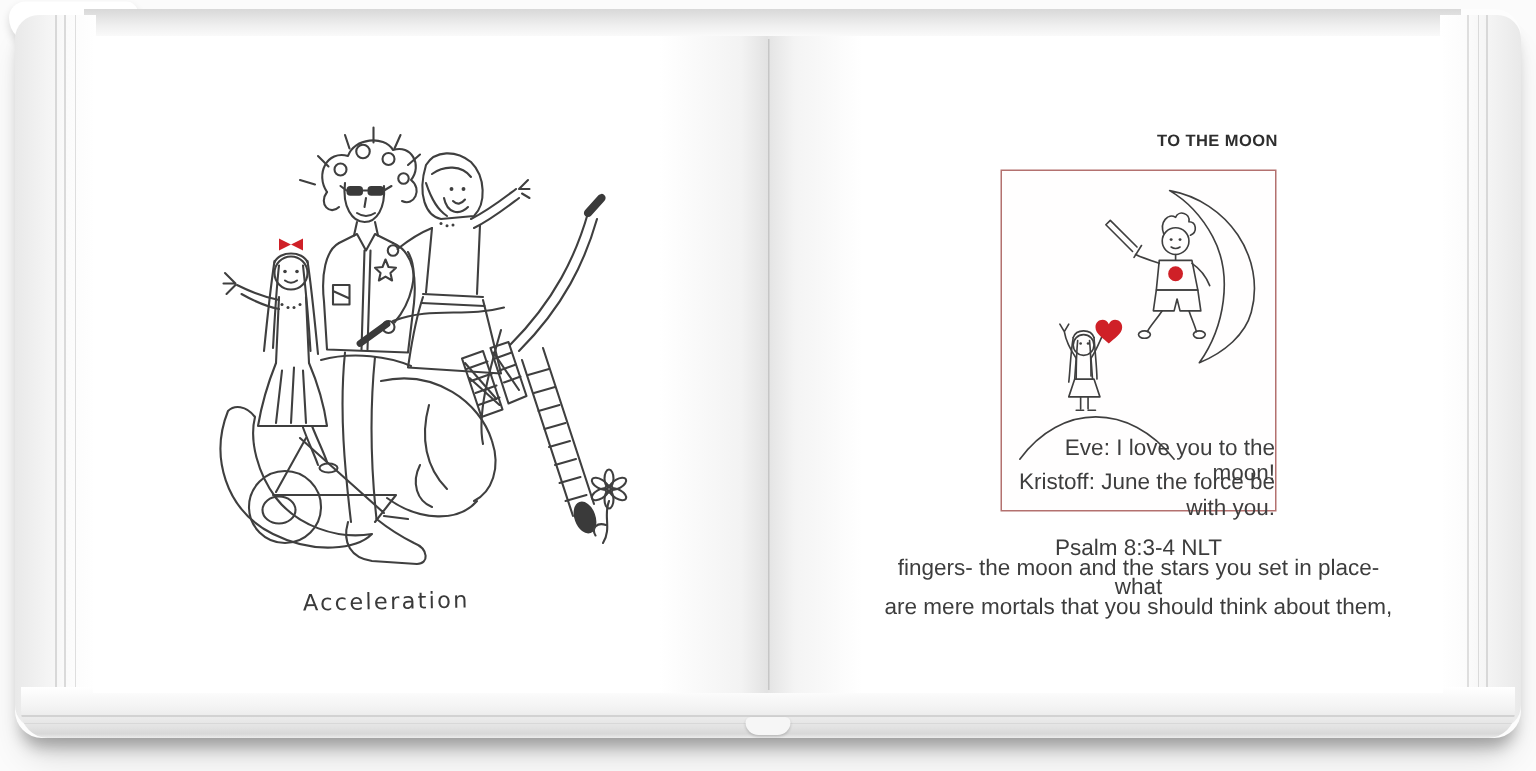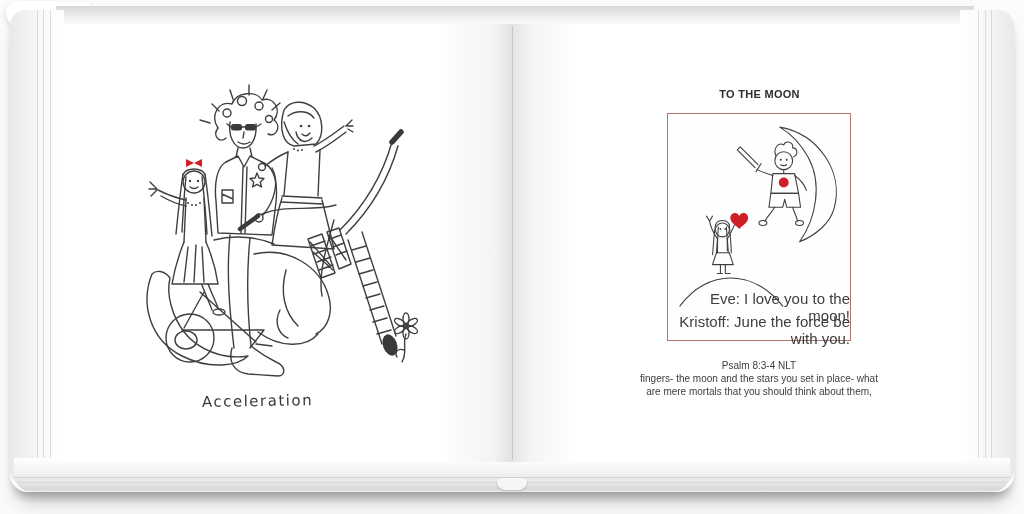--- a/index.html
+++ b/index.html
@@ -55,31 +55,31 @@
     background:linear-gradient(#ededed, rgba(255,255,255,0)); pointer-events:none; }
   .gutter-line { position:absolute; left:50%; top:2px; bottom:2px; width:1px; background:#c6c6c6; }
 
   
   .abs { position:absolute; }
   .caption-acceleration {
     left:175px; top:392px; width:165px; text-align:center;
     font-family:"DejaVu Sans", sans-serif; font-size:15px; letter-spacing:1.5px;
     color:#3a3a3a; transform:rotate(-1deg);
   }
-  .moon-title { left:667px; top:88px; width:185px; text-align:center;
+  .moon-title { left:667px; top:88px; width:185px; text-align:right;
     font-size:11px; font-weight:bold; letter-spacing:0.3px; color:#2e2e2e; }
   .red-panel { left:667px; top:113px; width:184px; height:228px;
     border:1.5px solid #b3716f; background:#fffefe; }
   .panel-svg { position:absolute; left:0; top:0; width:100%; height:100%; }
   .panel-caption { position:absolute; left:0; width:100%; text-align:right;
     font-size:15px; color:#3e3e3e; }
   .panel-caption.c1 { top:176px; }
   .panel-caption.c2 { top:199px; }
   .verse { left:589px; top:360px; width:340px; text-align:center;
-    font-size:10px; line-height:12.9px; color:#3d3d3d; }
+    font-size:15px; line-height:12.9px; color:#3d3d3d; }
   .illu-left { left:138px; top:82px; width:284px; height:308px; }
 </style>
 </head>
 <body>
 
 <div class="scene">
   <div class="book">
     <div class="corner-tab"></div>
     <div class="edge-top"></div>
     <div class="edge-left"></div>

